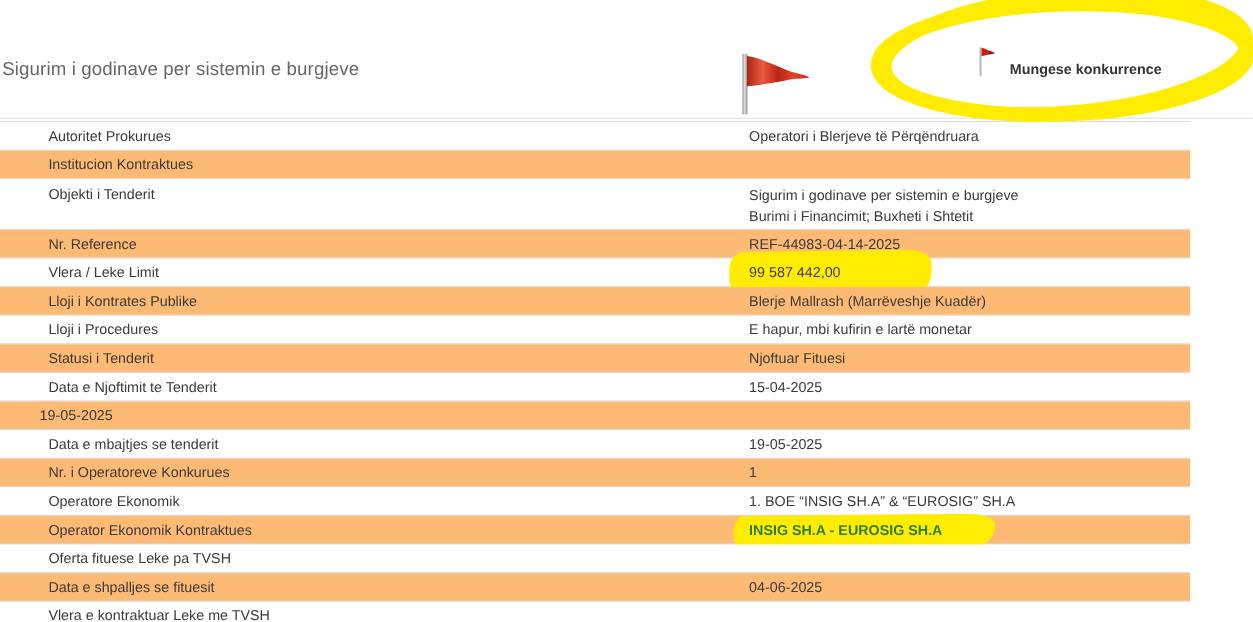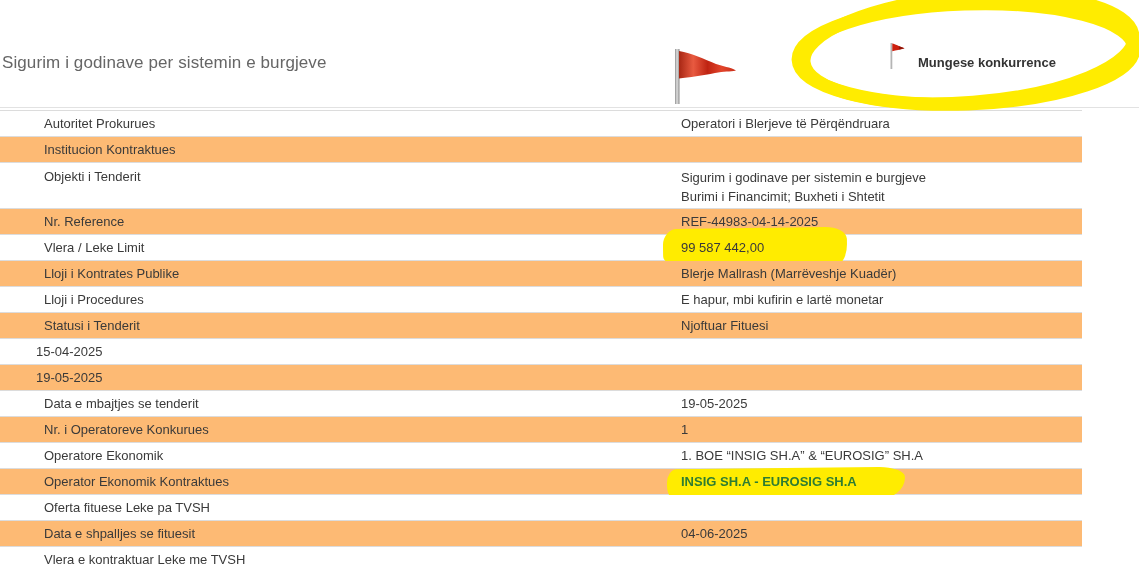--- a/index.html
+++ b/index.html
@@ -166,20 +166,21 @@
   </div>
 
   <div class="row striped">
     <div class="cell-label">Statusi i Tenderit</div>
     <div class="cell-value">
       <span class="value-text">Njoftuar Fituesi</span>
     </div>
   </div>
 
   <div class="row">
+    <div class="cell-label">Data e Njoftimit te Tenderit</div>
     <div class="cell-value">
       <span class="value-text">15-04-2025</span>
     </div>
   </div>
 
   <div class="row striped">
     <div class="cell-value">
       <span class="value-text">19-05-2025</span>
     </div>
   </div>

